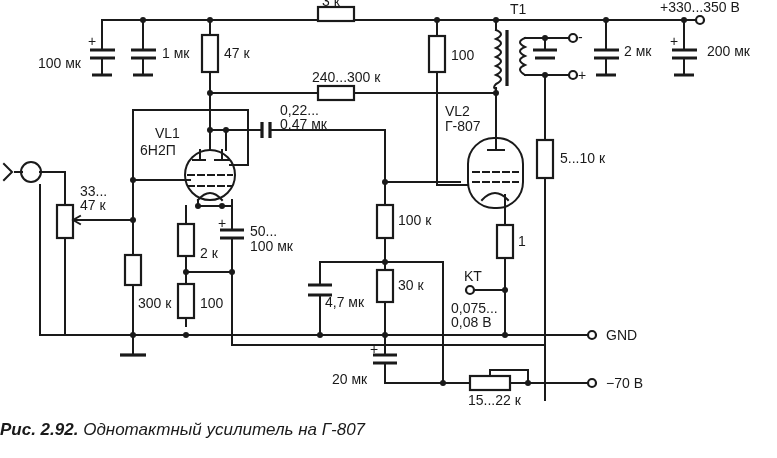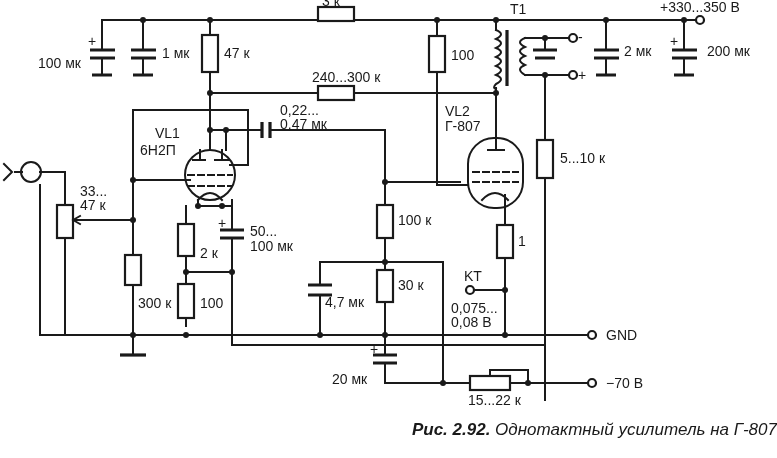--- a/index.html
+++ b/index.html
@@ -3,21 +3,21 @@
 <meta charset="utf-8">
 <style>
   html,body{margin:0;padding:0;background:#ffffff;}
   body{width:777px;height:458px;overflow:hidden;position:relative;}
   svg{position:absolute;left:0;top:0;}
   .w{stroke:#1a1a1a;stroke-width:2;fill:none;stroke-linecap:square;}
   .c{stroke:#1a1a1a;stroke-width:2.2;fill:#fff;}
   .p{stroke:#1a1a1a;stroke-width:3.2;fill:none;}
   .d{fill:#1a1a1a;}
   .t{font-family:"Liberation Sans",sans-serif;font-size:14px;fill:#1a1a1a;}
-  .cap{position:absolute;left:0;top:420px;width:777px;text-align:right;
+  .cap{position:absolute;left:0;top:420px;width:777px;text-align:left;
        font-family:"Liberation Sans",sans-serif;font-size:17px;color:#1a1a1a;font-style:italic;}
   .cap b{font-weight:bold;}
 </style>
 </head>
 <body>
 
 <svg width="777" height="458" viewBox="0 0 777 458">
 
   <g>
 

